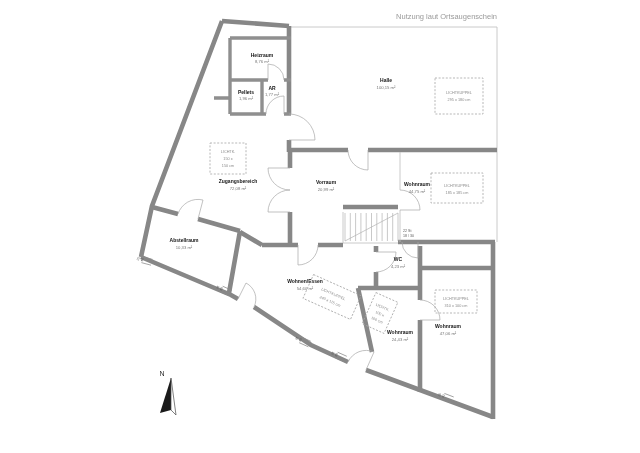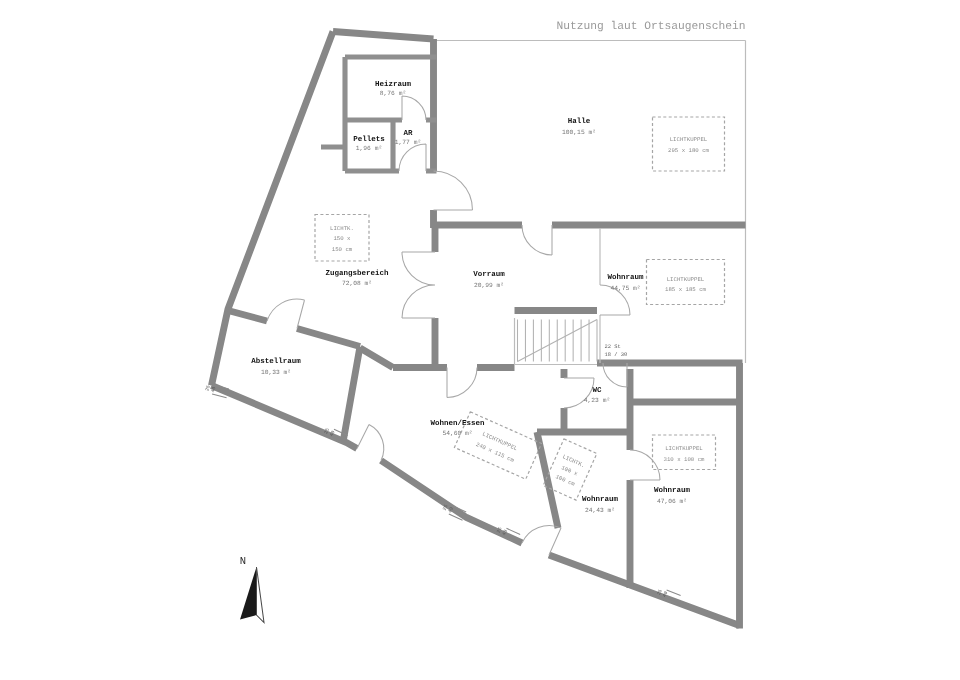--- a/index.html
+++ b/index.html
@@ -1,17 +1,17 @@
 <!DOCTYPE html>
 <html><head>
 <meta charset="utf-8">
 <style>
   html,body{margin:0;padding:0;background:#fff;}
   .canvas{position:relative;width:640px;height:453px;background:#ffffff;overflow:hidden;
-          font-family:Liberation Mono, monospace;border-radius:11px;}
+          font-family:Liberation Sans, sans-serif;border-radius:11px;}
   svg{position:absolute;left:0;top:0;}
   .wall{stroke:#878787;stroke-width:4.6;fill:none;stroke-linecap:butt;}
   .wallthin{stroke:#8f8f8f;stroke-width:3.4;fill:none;}
   .thin{stroke:#bcbcbc;stroke-width:.8;fill:none;}
   .door{stroke:#a8a8a8;stroke-width:.7;fill:none;}
   .dash{stroke:#a5a5a5;stroke-width:.8;fill:none;stroke-dasharray:2 1.6;}
   .step{stroke:#b2b2b2;stroke-width:.7;fill:none;}
   .tick{stroke:#8a8a8a;stroke-width:.7;fill:none;}
   .rn{font-size:5px;font-weight:bold;fill:#151515;text-anchor:middle;}
   .ra{font-size:4.2px;fill:#767676;text-anchor:middle;}

